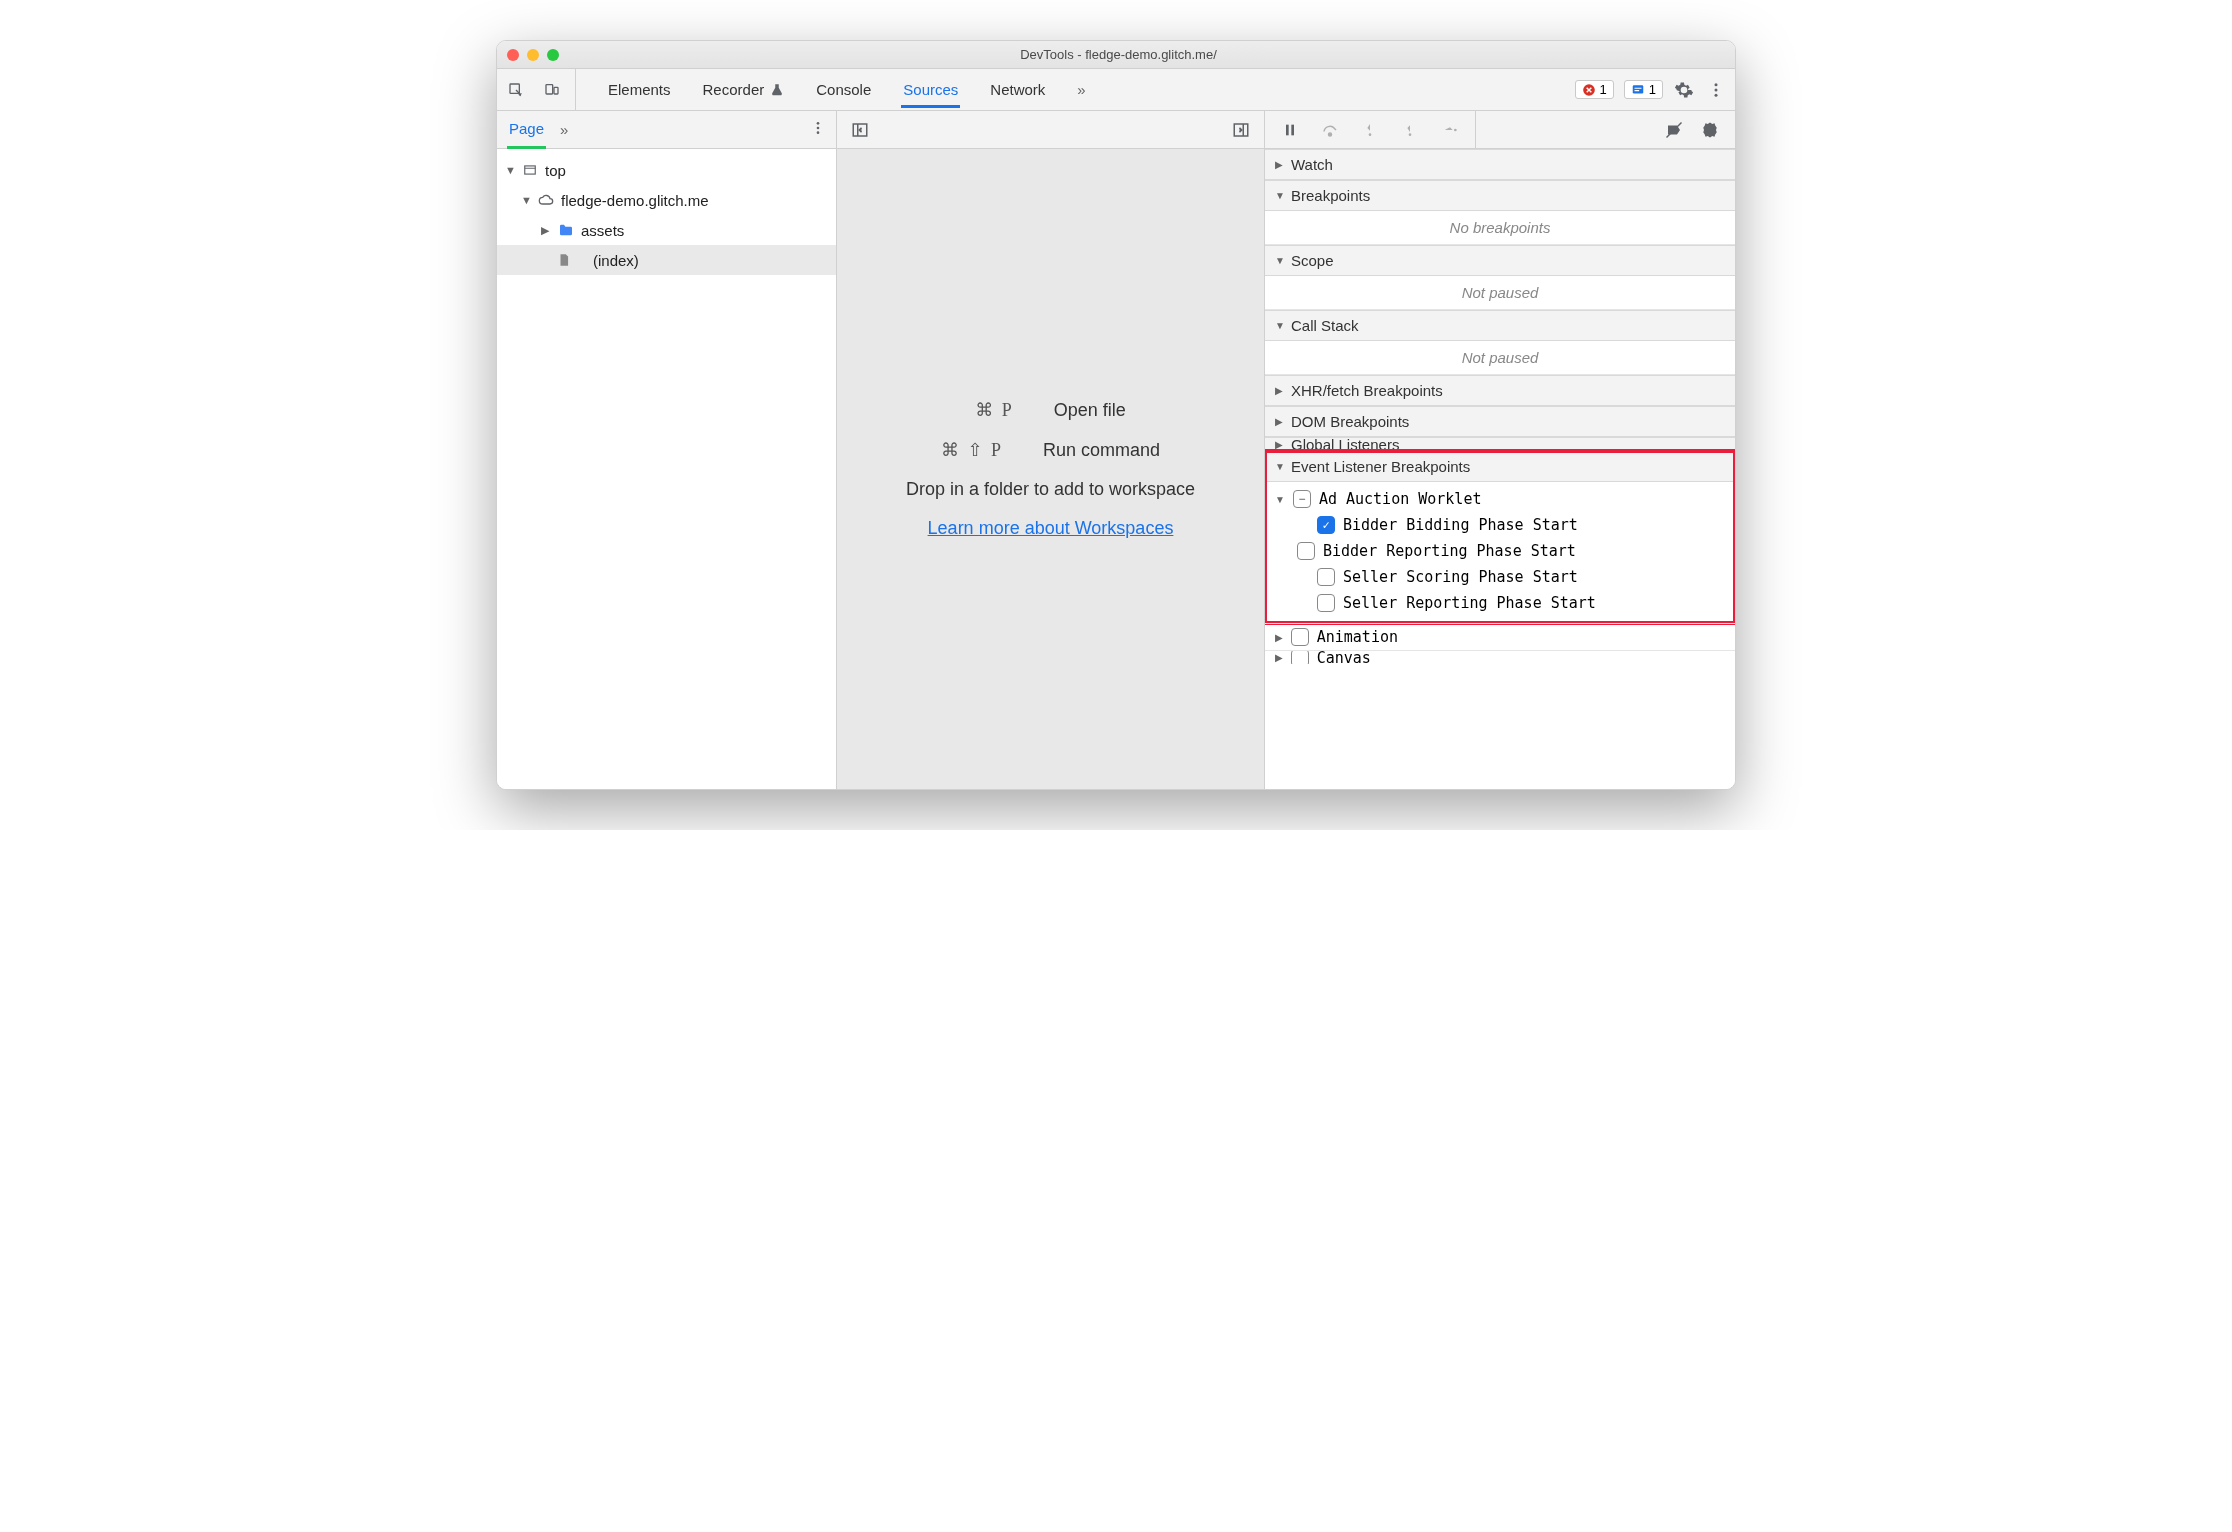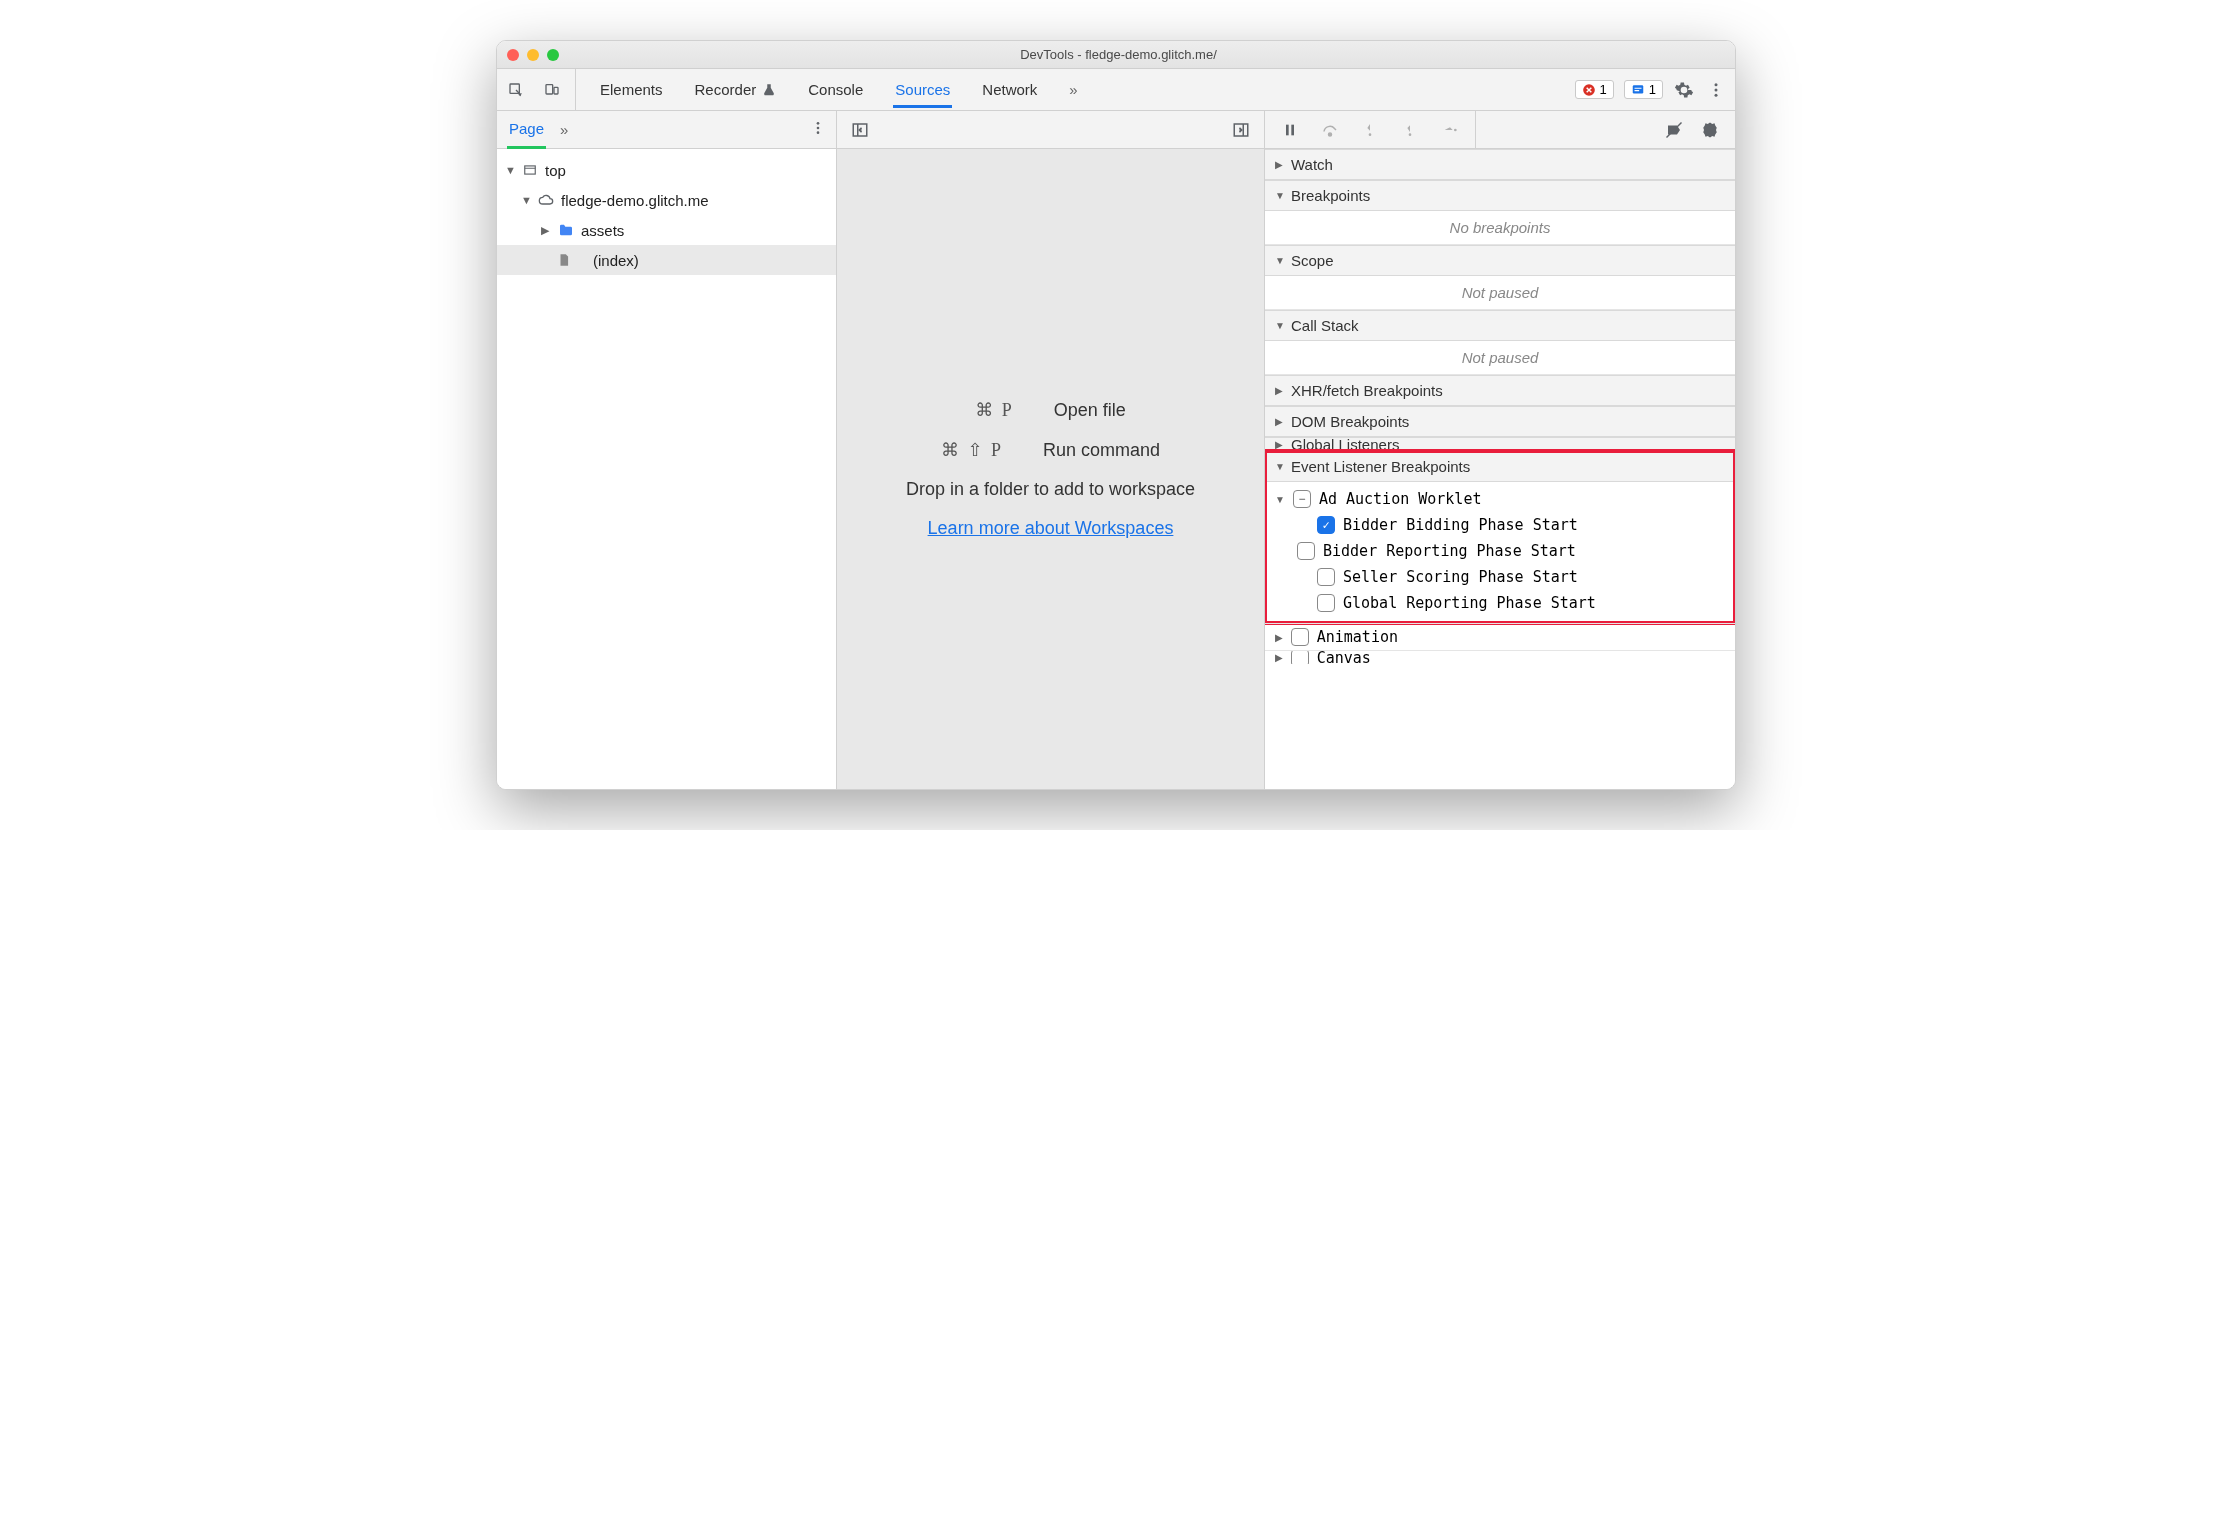--- a/index.html
+++ b/index.html
@@ -34,21 +34,21 @@
 .titlebar .title { position:absolute; left:5px; right:0; text-align:center; font-size:13px; color:#4a4a4a; }
 .toolbar {
   height: 42px;
   border-bottom: 1px solid #d0d0d0;
   display:flex; align-items:center;
   padding: 0 8px;
   background:#f3f3f3;
   gap: 4px;
 }
 .toolbar .left { display:flex; align-items:center; gap:14px; padding-right:12px; border-right:1px solid #d0d0d0; height:100%;}
-.toolbar .tabs { display:flex; align-items:center; gap:28px; margin-left:18px; font-size:15px; color:#333;}
+.toolbar .tabs { display:flex; align-items:center; gap:28px; margin-left:26px; font-size:15px; color:#333;}
 .toolbar .tabs .tab { padding:10px 2px; cursor:pointer; display:flex; align-items:center; gap:6px;}
 .toolbar .tabs .tab.active { color:#1a73e8; border-bottom:3px solid #1a73e8; padding-bottom:7px;}
 .toolbar .right { margin-left:auto; display:flex; align-items:center; gap:10px;}
 .badge { border:1px solid #c9c9c9; border-radius:3px; padding:1px 6px; display:flex; align-items:center; gap:4px; font-size:13px; background:#fff;}
 .icon-btn { width:22px; height:22px; display:flex; align-items:center; justify-content:center; color:#5f6368; cursor:pointer;}
 .subbar { height:38px; border-bottom:1px solid #d0d0d0; display:flex; background:#f3f3f3;}
 .subbar .navpane { width:340px; border-right:1px solid #d0d0d0; display:flex; align-items:center; padding:0 10px; font-size:15px; color:#333;}
 .subbar .navpane .ptab { padding:9px 2px; border-bottom:3px solid #22c55e; color:#1a73e8;}
 .subbar .navpane .chev { margin-left:14px; color:#666;}
 .subbar .navpane .kebab { margin-left:auto; color:#5f6368; cursor:pointer;}
@@ -337,21 +337,21 @@
           <div class="wl-row" style="padding-left:32px;">
             <span class="cb"></span>
             <span>Bidder Reporting Phase Start</span>
           </div>
           <div class="wl-row" style="padding-left:52px;">
             <span class="cb"></span>
             <span>Seller Scoring Phase Start</span>
           </div>
           <div class="wl-row" style="padding-left:52px;">
             <span class="cb"></span>
-            <span>Global Reporting Phase Start</span>
+            <span>Seller Reporting Phase Start</span>
           </div>
         </div>
       </div>
 
       <div class="anim-row">
         <span class="tri" style="font-size:10px;color:#666;">▶</span>
         <span class="cb"></span>
         <span style="font-family:'SF Mono',Menlo,monospace;">Animation</span>
       </div>
       <div class="anim-row" style="height:14px; overflow:hidden;">

